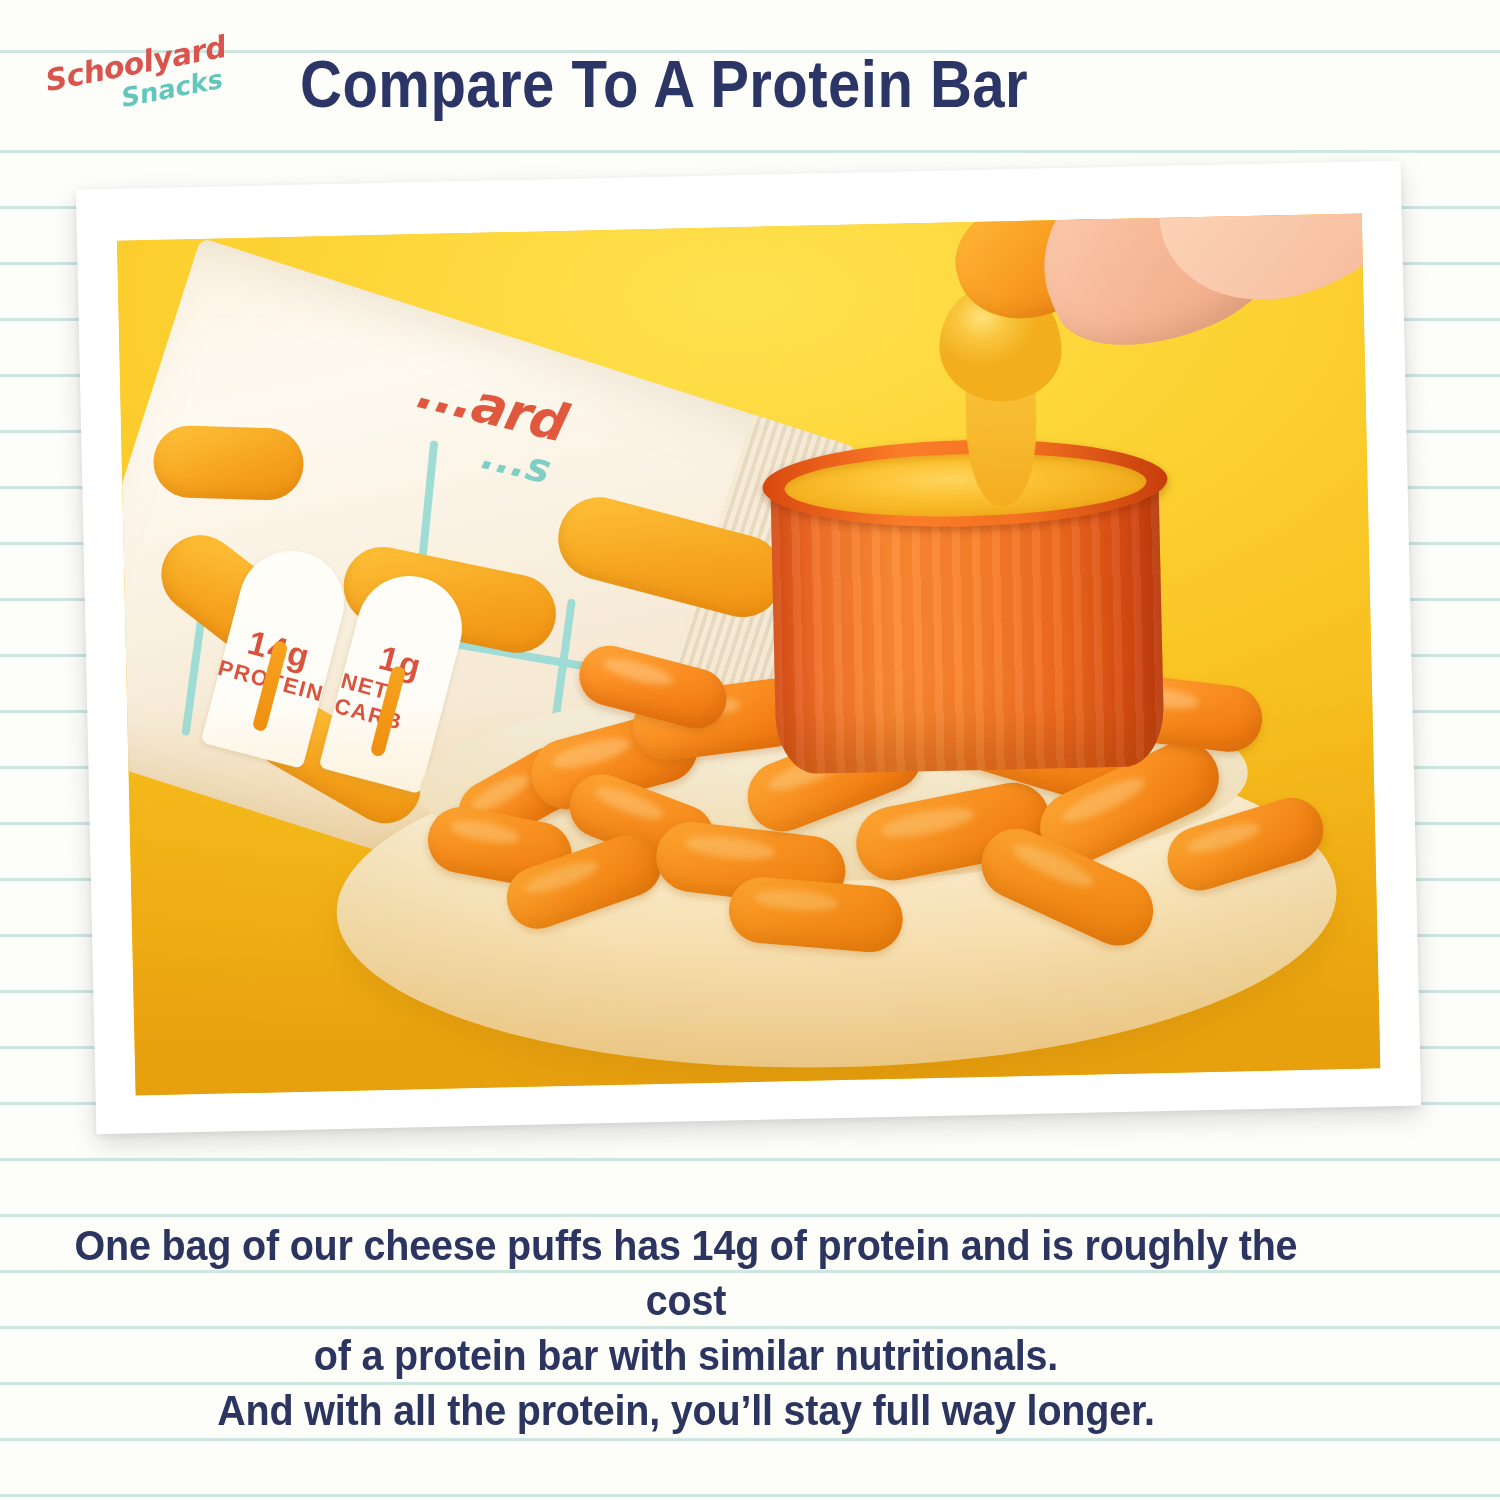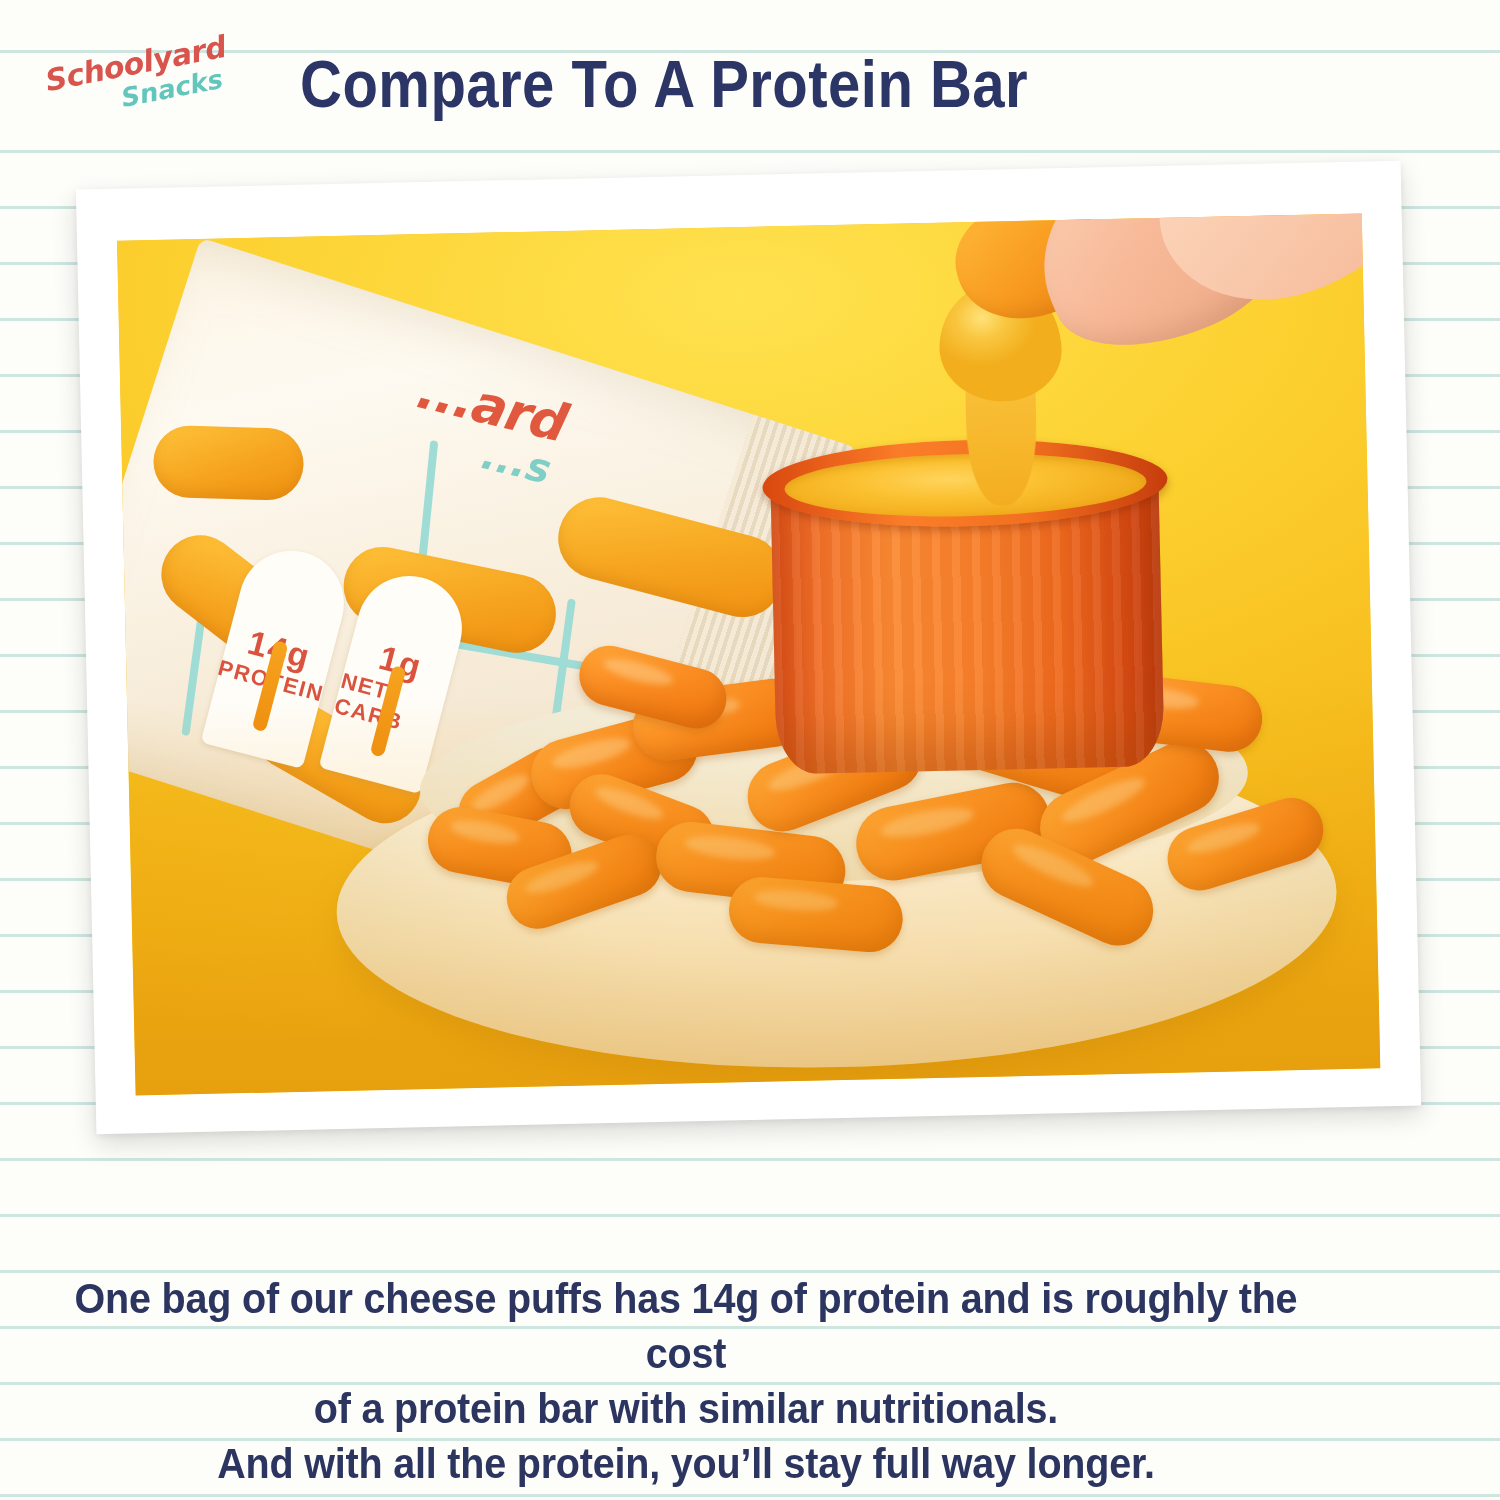--- a/index.html
+++ b/index.html
@@ -356,21 +356,21 @@
     width: 48%; height: 30%;
     background: rgba(255,225,170,0.42);
     border-radius: 50%;
     filter: blur(3px);
   }
 
   
   #caption {
     position: absolute;
     left: 0;
-    top: 1271px;
+    top: 1218px;
     width: 1372px;
     text-align: center;
     z-index: 3;
   }
   #caption p {
     font-family: "Liberation Sans Narrow", "Liberation Sans", sans-serif;
     font-weight: bold;
     font-size: 42px;
     line-height: 55px;
     color: #2b3560;

